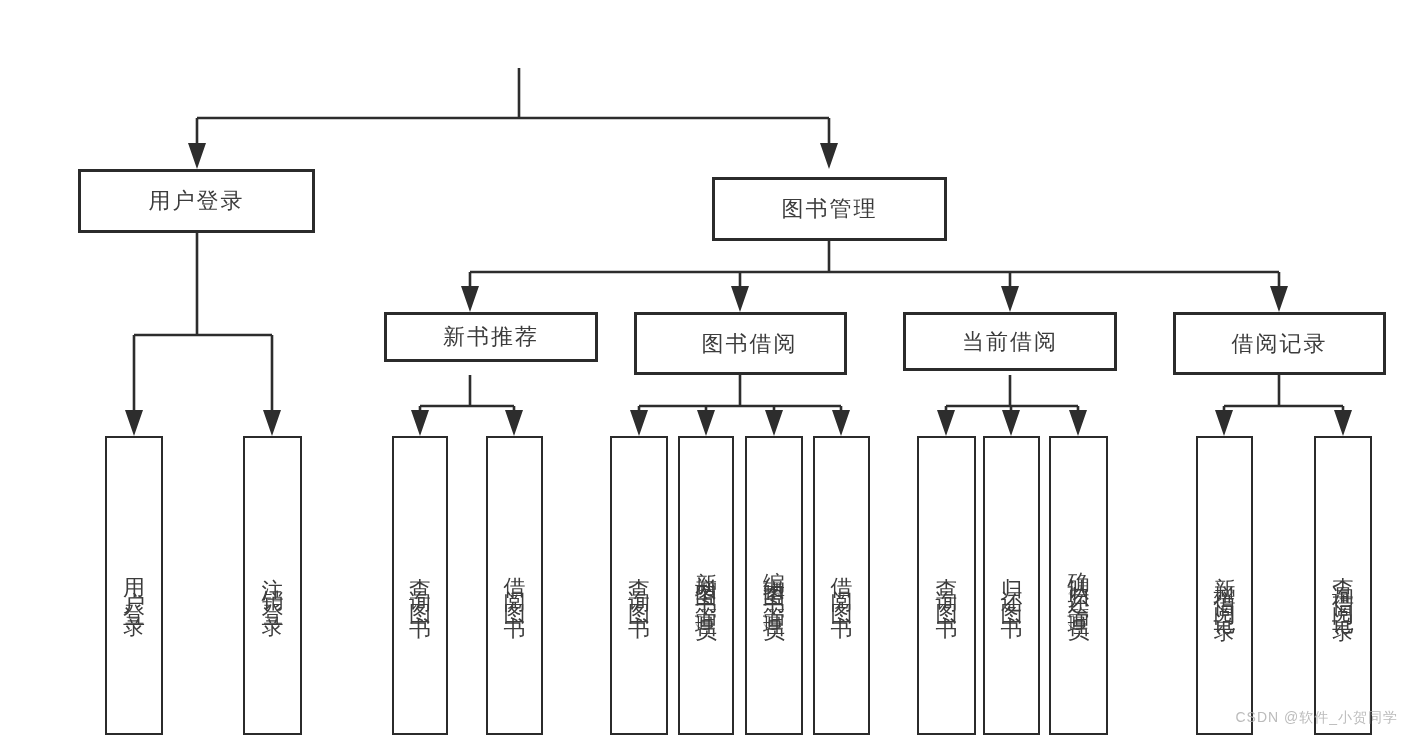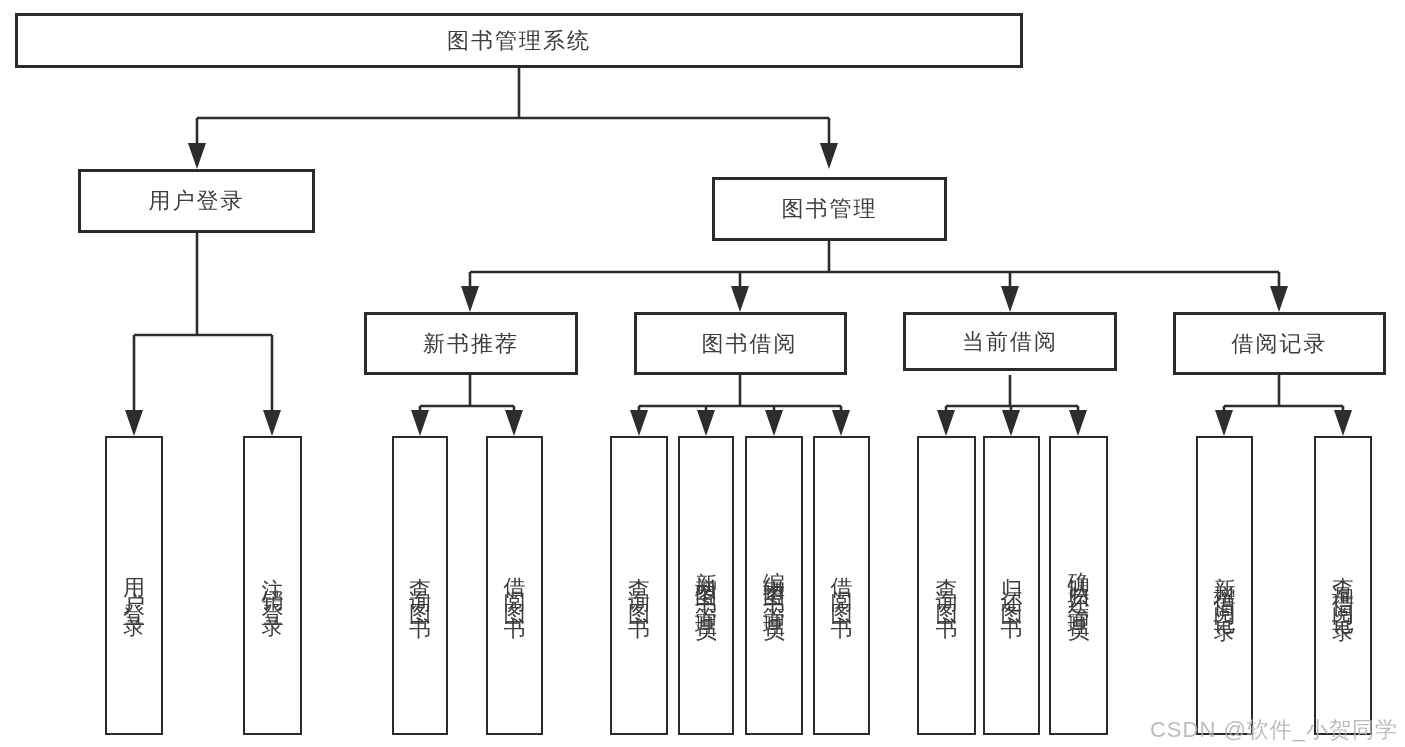--- a/index.html
+++ b/index.html
@@ -22,22 +22,22 @@
   .box .lbl{font-size:22px;letter-spacing:2px;color:var(--text);white-space:nowrap;}
   .box.leaf{border-width:2.5px;}
   .box.leaf .lbl{
     writing-mode:vertical-rl;text-orientation:mixed;
     font-size:22px;line-height:1;white-space:normal;
   }
   .box.leaf .lbl.s4{letter-spacing:13px;}
   .box.leaf .lbl.s6{letter-spacing:9px;}
   .box.leaf .lbl.s9{letter-spacing:7px;}
   .watermark{
-    position:absolute;right:7px;bottom:2px;z-index:5;
-    font-size:22px;color:var(--watermark);opacity:.85;letter-spacing:1px;
+    position:absolute;right:7px;bottom:20px;z-index:5;
+    font-size:14px;color:var(--watermark);opacity:.85;letter-spacing:1px;
     white-space:nowrap;
   }
 </style>
 </head>
 <body>
 
 <div class="stage">
 
   <svg class="wires" viewBox="0 0 1405 747" aria-hidden="true">
     <g>
@@ -63,32 +63,29 @@
     <g>
       <path class="wire" d="M1010 375 V406 M946 406 H1078 M946 406 V418 M1011 406 V418 M1078 406 V418"></path>
       <path class="heads" d="M937 410 H955 L946 436 Z M1002 410 H1020 L1011 436 Z M1069 410 H1087 L1078 436 Z"></path>
     </g>
     <g>
       <path class="wire" d="M1279 375 V406 M1224 406 H1343 M1224 406 V418 M1343 406 V418"></path>
       <path class="heads" d="M1215 410 H1233 L1224 436 Z M1334 410 H1352 L1343 436 Z"></path>
     </g>
   </svg>
 
-  <div class="box" style="left:15px;top:13px;width:1008px;height:55px;">
-    <span class="lbl">图书管理系统</span>
-  </div>
 
   <div class="box" style="left:78px;top:169px;width:237px;height:64px;">
     <span class="lbl">用户登录</span>
   </div>
   <div class="box" style="left:712px;top:177px;width:235px;height:64px;">
     <span class="lbl">图书管理</span>
   </div>
 
-  <div class="box" style="left:364px;top:312px;width:214px;height:63px;">
+  <div class="box" style="left:384px;top:312px;width:214px;height:50px;">
     <span class="lbl">新书推荐</span>
   </div>
   <div class="box" style="left:634px;top:312px;width:213px;height:63px;padding-left:18px;">
     <span class="lbl">图书借阅</span>
   </div>
   <div class="box" style="left:903px;top:312px;width:214px;height:59px;">
     <span class="lbl">当前借阅</span>
   </div>
   <div class="box" style="left:1173px;top:312px;width:213px;height:63px;">
     <span class="lbl">借阅记录</span>

